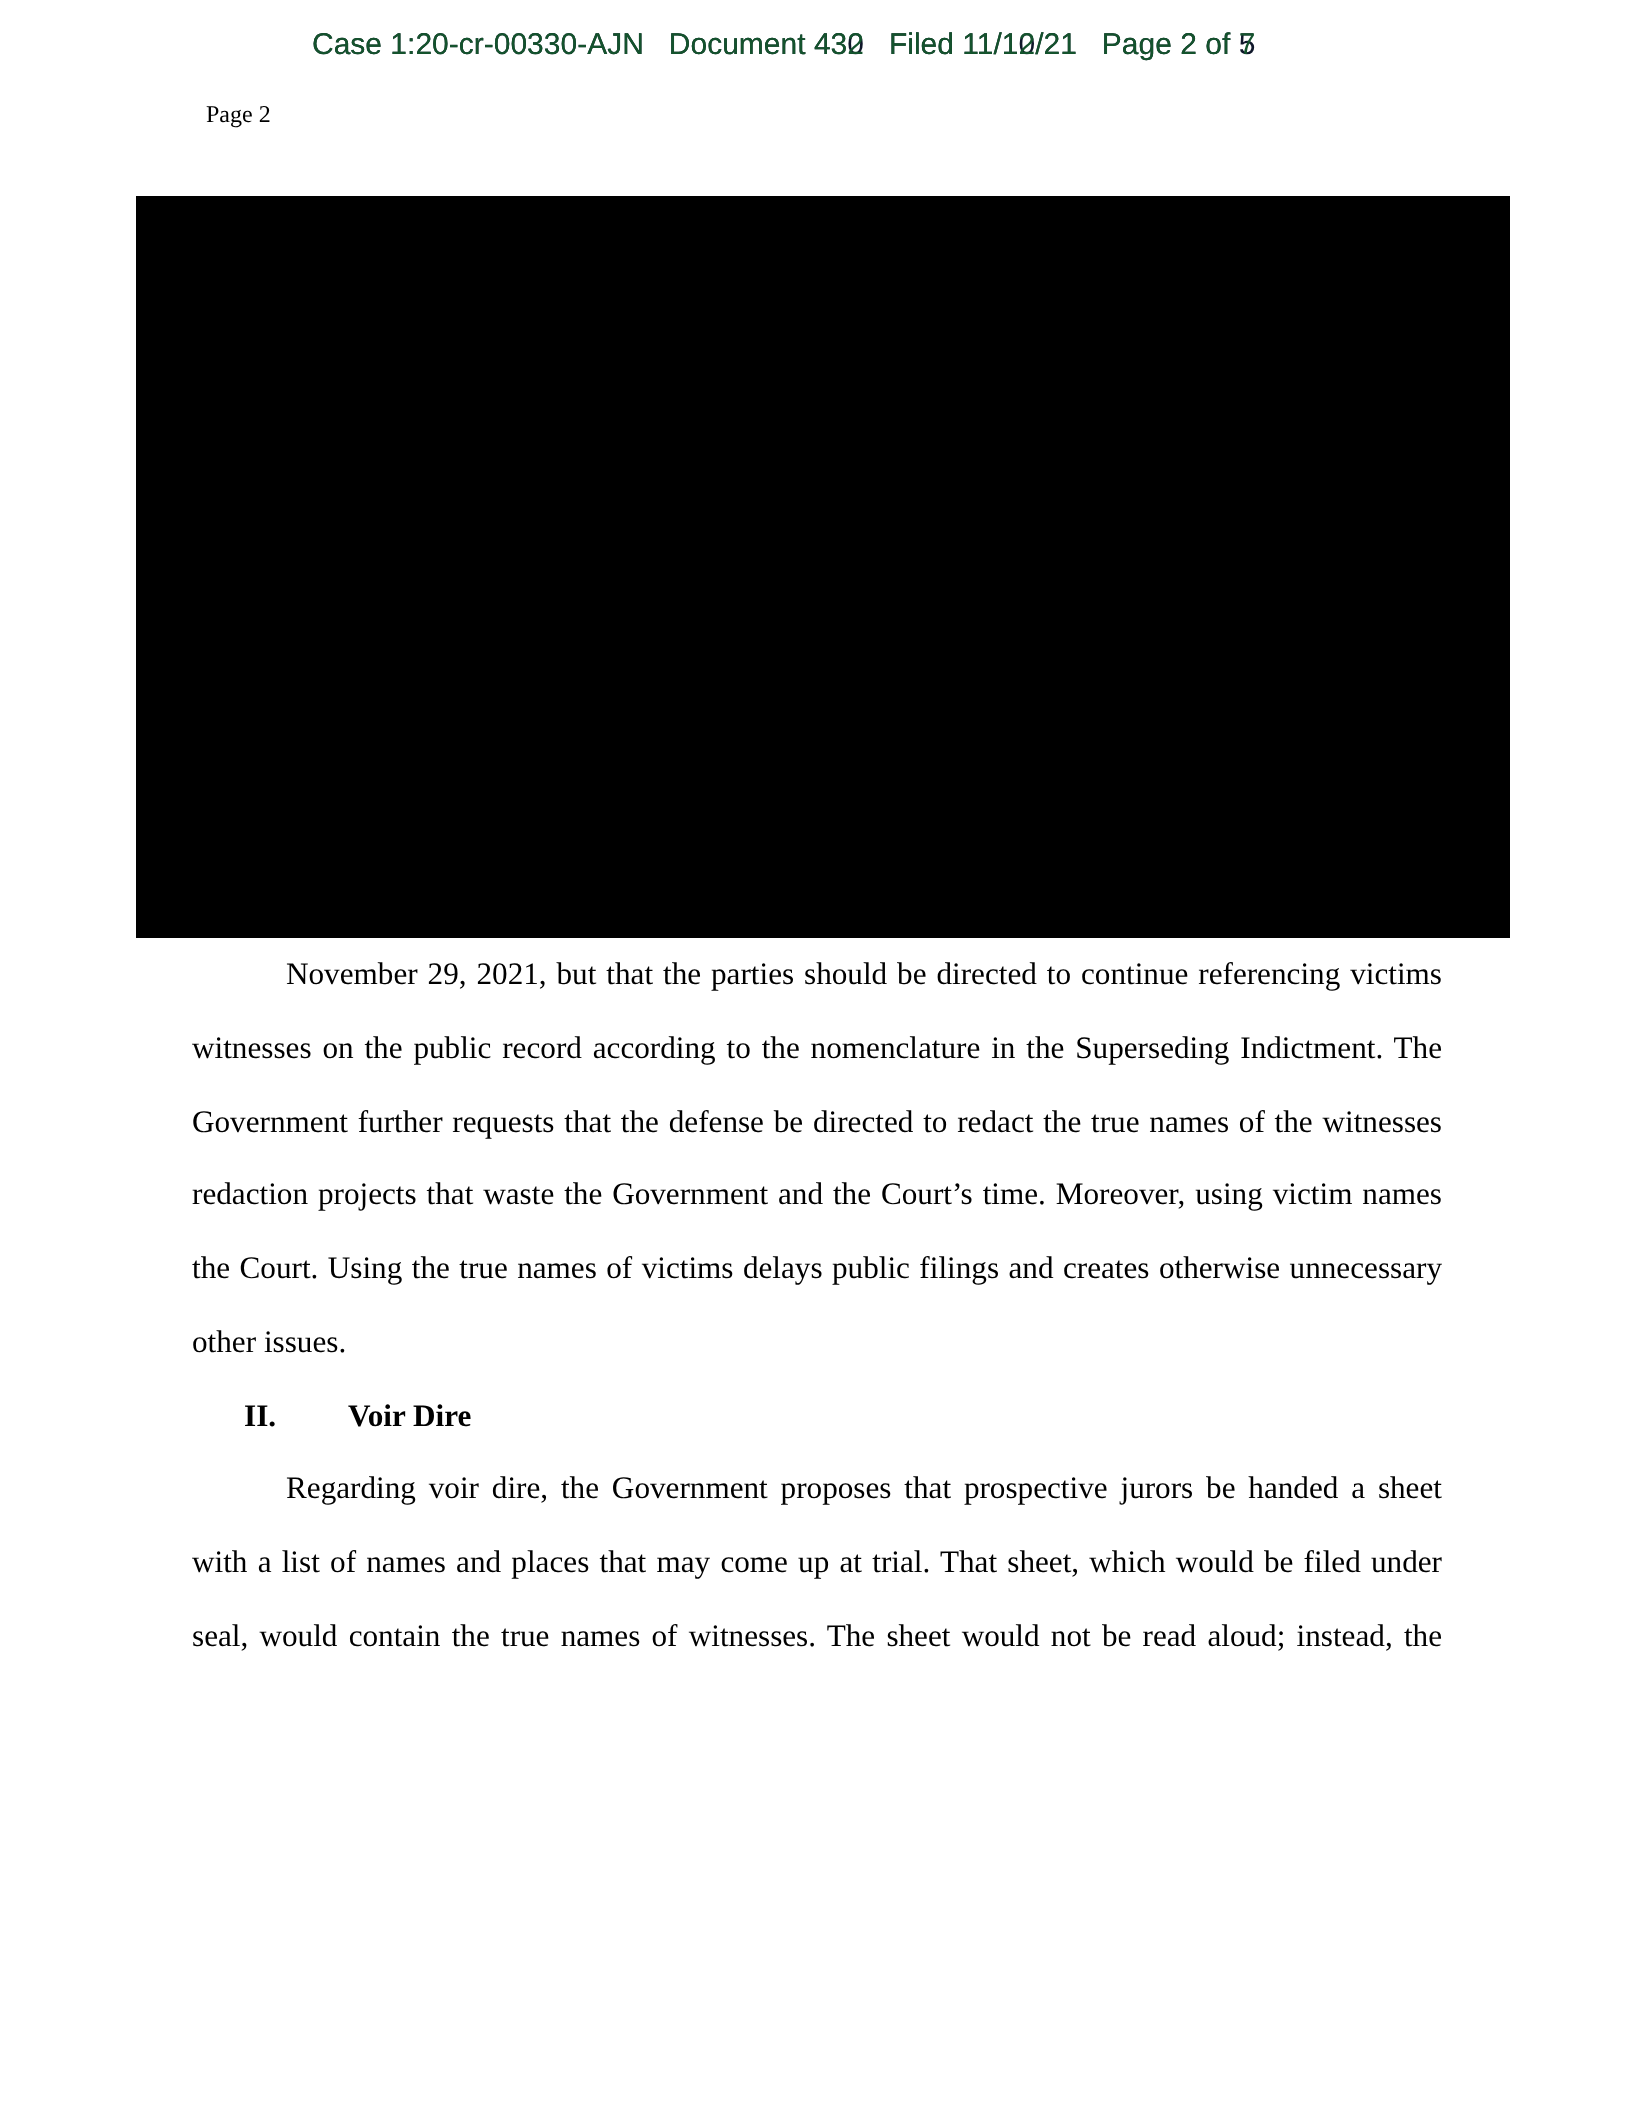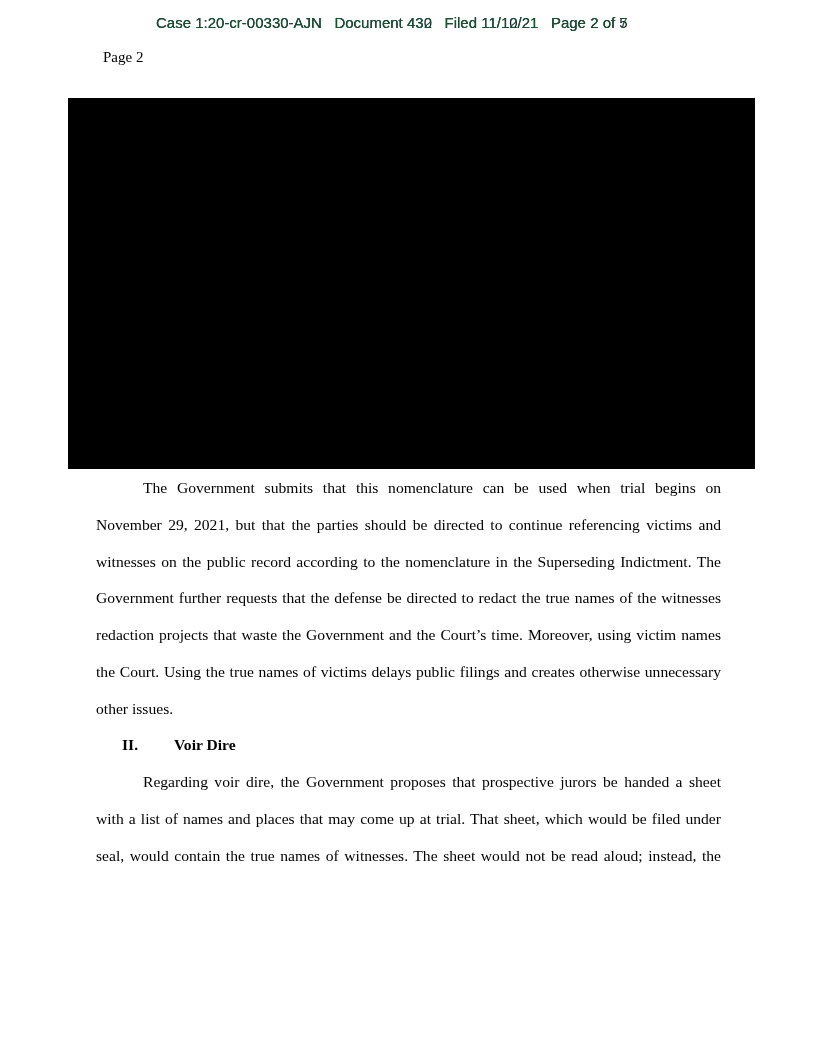--- a/index.html
+++ b/index.html
@@ -23,21 +23,21 @@
     font-family: "Liberation Sans", sans-serif;
     font-size: 15px;
     line-height: 18px;
     white-space: pre;
   }
 
   .page-label {
     position: absolute;
     left: 103px;
     top: 48px;
-    font-size: 15px;
+    font-size: 12px;
     line-height: 19px;
   }
 
   .redaction {
     position: absolute;
     left: 68px;
     top: 98px;
     width: 687px;
     height: 371px;
   }
@@ -80,21 +80,20 @@
 
   <div class="stamp" style="color: #14532d;">Case 1:20-cr-00330-AJN   Document 432   Filed 11/12/21   Page 2 of 7</div>
 
   <div class="page-label">Page 2</div>
 
   <div class="redaction" style="background: rgb(0, 0, 0);"></div>
 
   <div class="body-text">
 
     <div class="paragraph p-last-left">
-        <div class="doc-line">The Government submits that this nomenclature can be used when trial begins on</div>
         <div class="doc-line">November 29, 2021, but that the parties should be directed to continue referencing victims and</div>
         <div class="doc-line">witnesses on the public record according to the nomenclature in the Superseding Indictment.  The</div>
         <div class="doc-line">Government further requests that the defense be directed to redact the true names of the witnesses</div>
         <div class="doc-line">redaction projects that waste the Government and the Court’s time.  Moreover, using victim names</div>
         <div class="doc-line">the Court.  Using the true names of victims delays public filings and creates otherwise unnecessary</div>
         <div class="doc-line">other issues.</div>
       </div>
 
     <div class="heading">
       <span class="h-num">II.</span><span class="h-title">Voir Dire</span>

